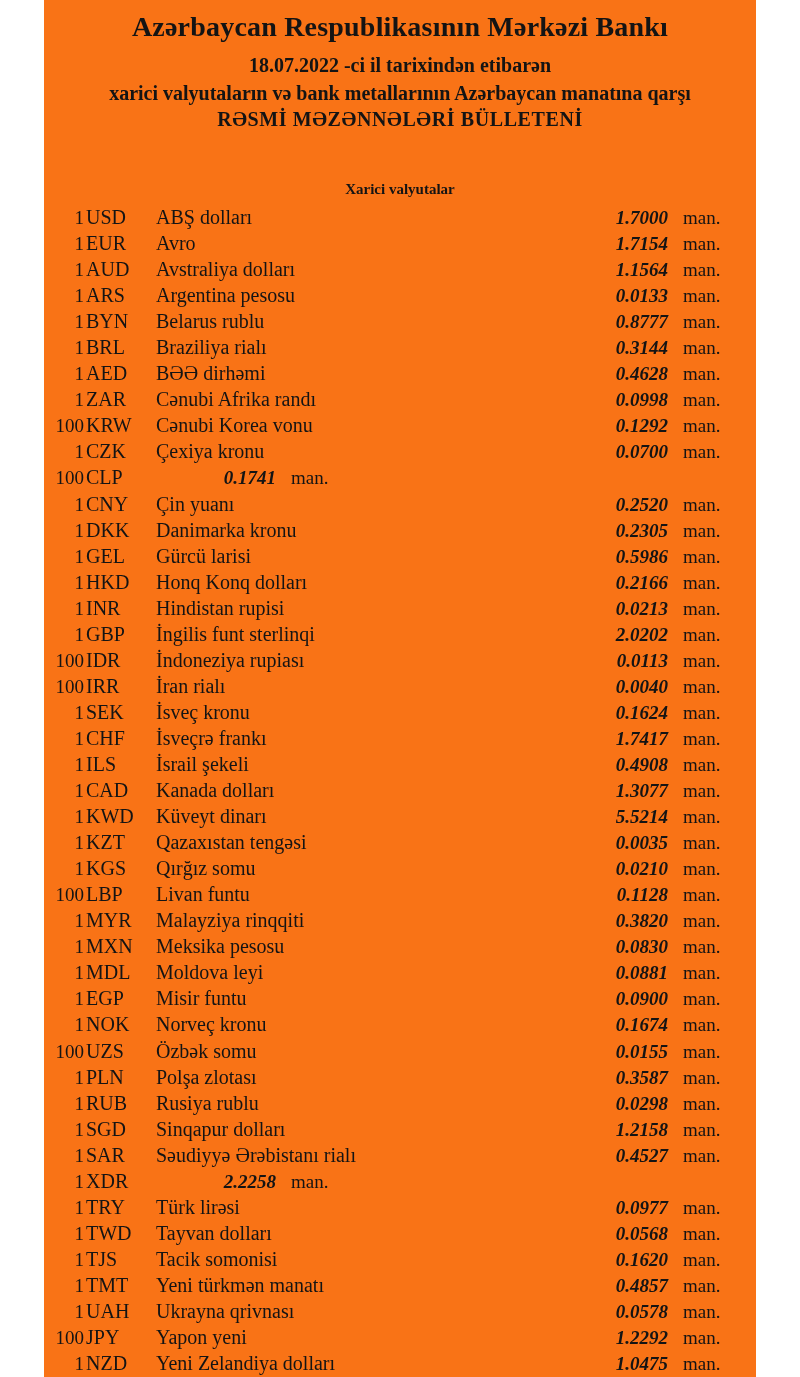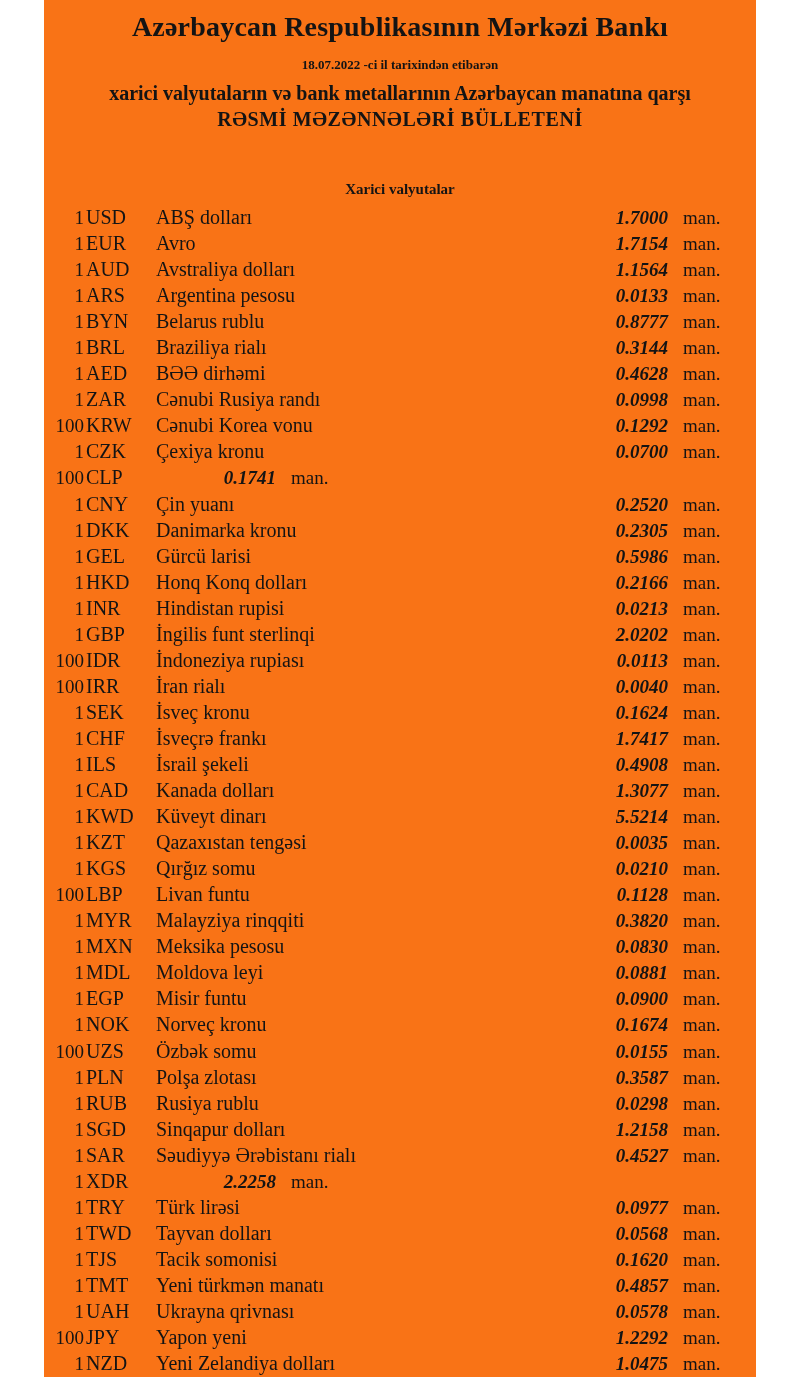--- a/index.html
+++ b/index.html
@@ -21,21 +21,21 @@
     padding-top: 10px;
     text-align: center;
     font-weight: bold;
   }
   .h-bank {
     font-size: 28px;
     line-height: 34px;
     letter-spacing: 0.2px;
   }
   .h-date {
-    font-size: 13px;
+    font-size: 20px;
     line-height: 26px;
     margin-top: 8px;
   }
   .h-subject {
     font-size: 20px;
     line-height: 26px;
     margin-top: 2px;
   }
   .h-bulletin {
     font-size: 20px;
@@ -149,21 +149,21 @@
       <div class="row">
         <span class="col-qty">1</span>
         <span class="col-code">AED</span>
         <span class="col-name">BƏƏ dirhəmi</span>
         <span class="col-rate">0.4628</span>
         <span class="col-unit">man.</span>
       </div>
       <div class="row">
         <span class="col-qty">1</span>
         <span class="col-code">ZAR</span>
-        <span class="col-name">Cənubi Rusiya randı</span>
+        <span class="col-name">Cənubi Afrika randı</span>
         <span class="col-rate">0.0998</span>
         <span class="col-unit">man.</span>
       </div>
       <div class="row">
         <span class="col-qty">100</span>
         <span class="col-code">KRW</span>
         <span class="col-name">Cənubi Korea vonu</span>
         <span class="col-rate">0.1292</span>
         <span class="col-unit">man.</span>
       </div>

